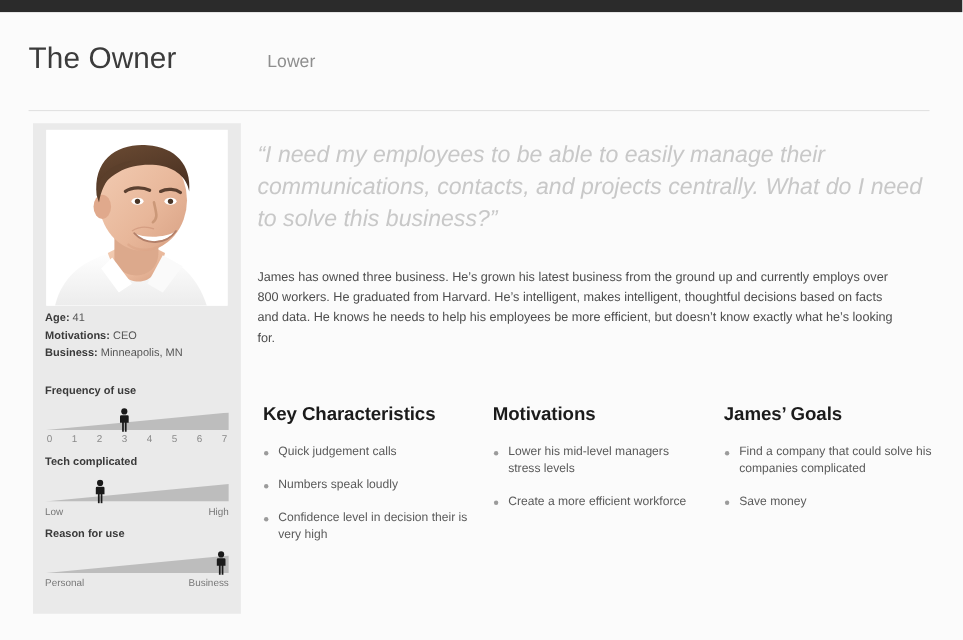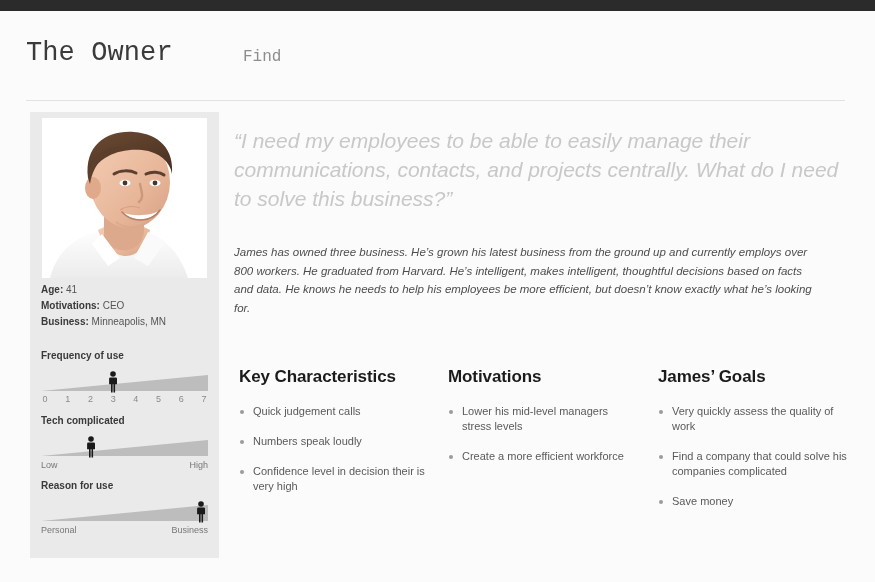--- a/index.html
+++ b/index.html
@@ -25,21 +25,20 @@
     height: 11px;
     background: #2b2b2b;
   }
 
   
   .header {
     position: absolute;
     top: 11px; left: 0;
     width: 838px;
     height: 81px;
-    font-family: Liberation Mono, monospace;
   }
   .header-title {
     position: absolute;
     left: 26px;
     top: 29px;
     font-size: 27px;
     font-weight: 300;
     color: #3b3b3b;
     letter-spacing: 0.1px;
     line-height: 1;
@@ -176,21 +175,20 @@
     line-height: 29px;
     color: #c8c8c8;
   }
 
   .bio {
     position: absolute;
     left: 234px;
     top: 243px;
     width: 588px;
     font-size: 11.5px;
-    font-style: italic;
     line-height: 18.5px;
     color: #4d4d4d;
   }
 
   
   .col { position: absolute; top: 366px; }
   .col-1 { left: 239px; width: 190px; }
   .col-2 { left: 448px; width: 190px; }
   .col-3 { left: 658px; width: 190px; }
 
@@ -223,21 +221,21 @@
     background: #9b9b9b;
   }
 </style>
 </head>
 <body>
 
 <div class="topbar"></div>
 
 <div class="header">
   <div class="header-title">The Owner</div>
-  <div class="header-subtitle">Find</div>
+  <div class="header-subtitle">Lower</div>
   <div class="header-rule"></div>
 </div>
 
 <div class="profile-card">
 
   <div class="photo">
     <svg viewBox="0 0 165 160" xmlns="http://www.w3.org/2000/svg">
       <defs>
         <linearGradient id="skin" x1="0" y1="0" x2="1" y2="1">
           <stop offset="0%" stop-color="#f3cdb4"></stop>
@@ -390,17 +388,16 @@
   <div class="col-title">Motivations</div>
   <ul class="bullets" id="list-1">
       <li>Lower his mid-level managers stress levels</li>
       <li>Create a more efficient workforce</li>
     </ul>
 </div>
 
 <div class="col col-3">
   <div class="col-title">James’ Goals</div>
   <ul class="bullets" id="list-2">
-      <li>Very quickly assess the quality of work</li>
       <li>Find a company that could solve his companies complicated</li>
       <li>Save money</li>
     </ul>
 </div>
 
 </body></html>

